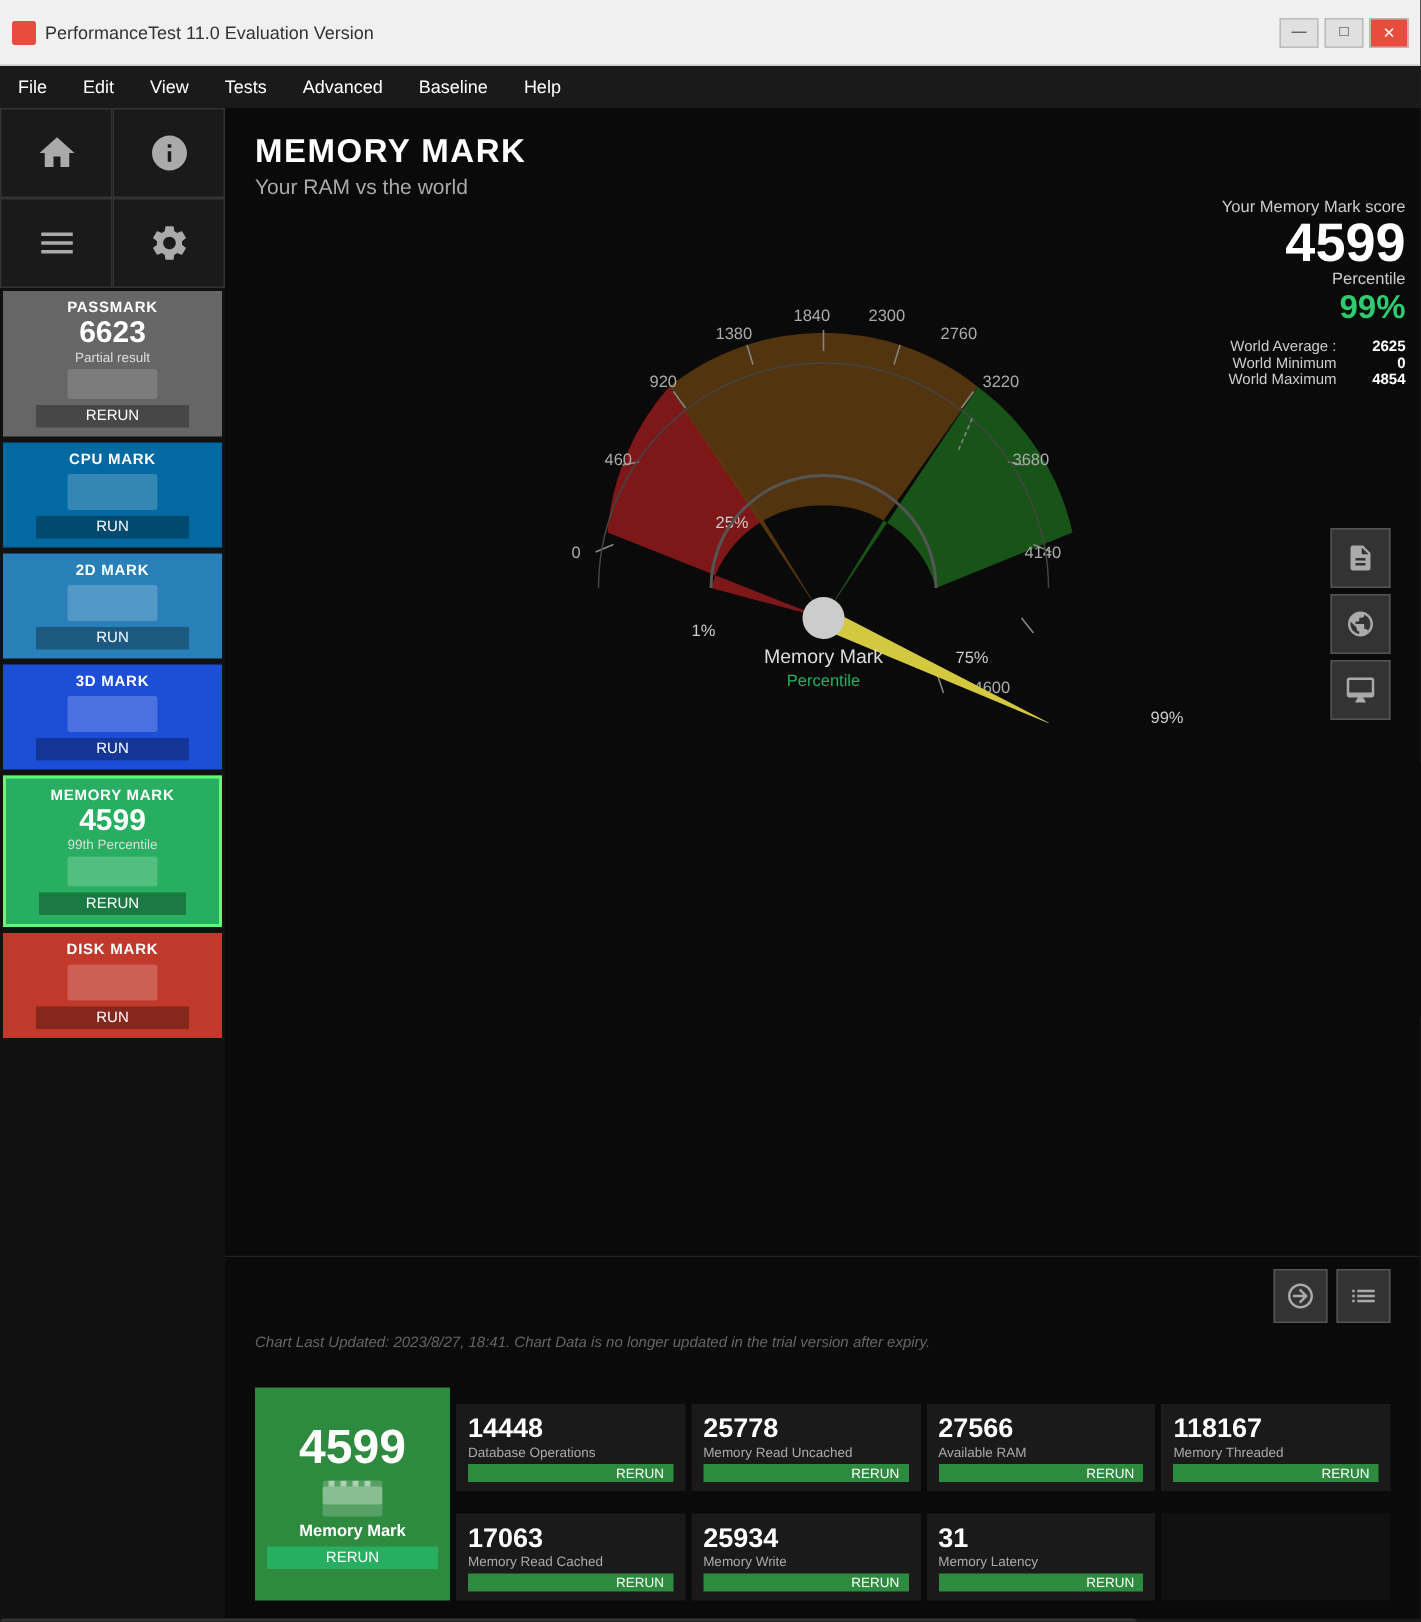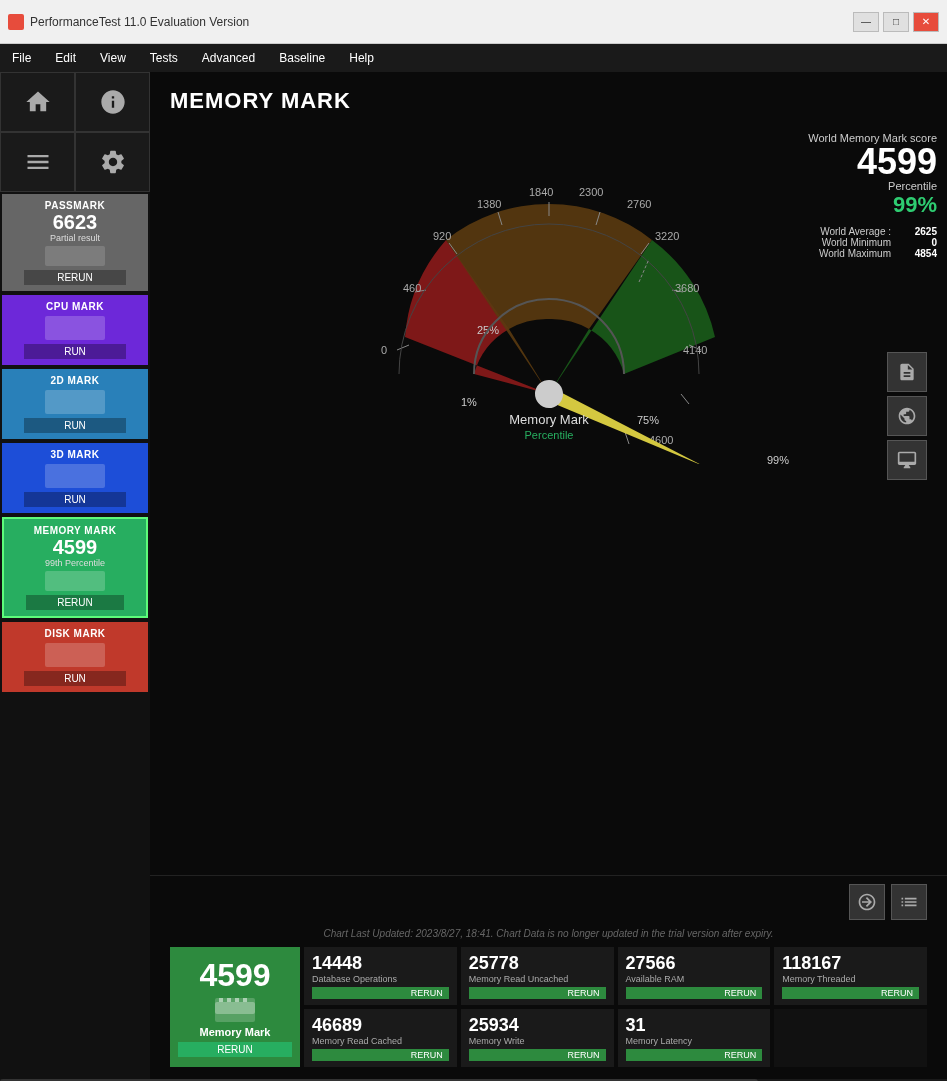--- a/index.html
+++ b/index.html
@@ -104,21 +104,21 @@
     .sidebar-top-btn svg { width: 28px; height: 28px; }
     .sidebar-item {
       background: #555;
       margin: 2px;
       padding: 6px 22px;
       cursor: pointer;
       text-align: center;
       position: relative;
     }
     .sidebar-item.passmark { background: #666; }
-    .sidebar-item.cpu { background: #6d28d9; }
+    .sidebar-item.cpu { background: #0369a1; }
     .sidebar-item.twod { background: #2980b9; }
     .sidebar-item.threed { background: #1d4ed8; }
     .sidebar-item.memory { background: #27ae60; }
     .sidebar-item.disk { background: #c0392b; }
     .sidebar-item-title {
       color: #fff;
       font-size: 10px;
       font-weight: bold;
       letter-spacing: 0.5px;
     }
@@ -246,22 +246,22 @@
     
     .bottom-area {
       background: #0a0a0a;
       padding: 8px 20px 12px;
       border-top: 1px solid #222;
     }
     .chart-note {
       color: #666;
       font-size: 10px;
       font-style: italic;
-      margin-bottom: 8px;
-      text-align: center;
+      margin-bottom: 24px;
+      text-align: left;
     }
     .bottom-icons-row {
       display: flex;
       justify-content: flex-end;
       gap: 6px;
       margin-bottom: 8px;
     }
     .bottom-icon-btn {
       width: 36px;
       height: 36px;
@@ -336,20 +336,21 @@
       color: #fff;
       font-size: 9px;
       padding: 1px 6px;
       cursor: pointer;
       text-align: right;
       margin-top: 2px;
     }
     .result-row {
       display: flex;
       gap: 4px;
+      margin-top: 11px;
     }
     
     .scrollbar-area {
       height: 14px;
       background: #1a1a1a;
     }
     
     @keyframes none {}
   </style>
 </head>
@@ -445,20 +446,21 @@
         <span class="sidebar-item-run">RUN</span>
       </div>
     </div>
 
     <div class="right-panel">
 
       <div style="flex:1;display:flex;flex-direction:column;">
         <div style="display:flex;flex:1;">
           <div class="gauge-section">
             <div class="page-title">MEMORY MARK</div>
+            <div class="page-subtitle">Your RAM vs the world</div>
 
             <div class="gauge-container">
               <svg class="gauge-svg" viewBox="0 0 480 320" xmlns="http://www.w3.org/2000/svg">
 
                 <path d="M 240 260 L 240 260" fill="none"></path>
 
                 <path d="M 240 260 L 96 203 A 165 165 0 0 1 137 106 L 200 195 A 75 75 0 0 0 165 240 Z" fill="#8b1a1a" opacity="0.9"></path>
 
                 <path d="M 240 260 L 137 106 A 165 165 0 0 1 343 106 L 280 195 A 75 75 0 0 0 240 185 A 75 75 0 0 0 200 195 Z" fill="#5a3a10" opacity="0.9"></path>
 
@@ -520,21 +522,21 @@
                   <polygon points="240,90 233,260 247,260" fill="#d4c840"></polygon>
                   <circle cx="240" cy="260" r="14" fill="#ccc"></circle>
                 </g>
 
                 <text x="240" y="290" text-anchor="middle" fill="#ddd" font-size="13" font-family="Arial">Memory Mark</text>
                 <text x="240" y="305" text-anchor="middle" fill="#27ae60" font-size="11" font-family="Arial">Percentile</text>
               </svg>
             </div>
 
             <div class="score-panel">
-              <div class="score-label">World Memory Mark score</div>
+              <div class="score-label">Your Memory Mark score</div>
               <div class="score-value">4599</div>
               <div class="percentile-label">Percentile</div>
               <div class="percentile-value">99%</div>
               <div class="world-stats">
                 <div class="world-stat-row">
                   <span>World Average :</span>
                   <span>2625</span>
                 </div>
                 <div class="world-stat-row">
                   <span>World Minimum</span>
@@ -620,21 +622,21 @@
                 </div>
                 <div class="result-cell" style="flex:1;">
                   <div class="result-cell-score">118167</div>
                   <div class="result-cell-label">Memory Threaded</div>
                   <div class="result-cell-rerun">RERUN</div>
                 </div>
               </div>
 
               <div class="result-row">
                 <div class="result-cell" style="flex:1;">
-                  <div class="result-cell-score">46689</div>
+                  <div class="result-cell-score">17063</div>
                   <div class="result-cell-label">Memory Read Cached</div>
                   <div class="result-cell-rerun">RERUN</div>
                 </div>
                 <div class="result-cell" style="flex:1;">
                   <div class="result-cell-score">25934</div>
                   <div class="result-cell-label">Memory Write</div>
                   <div class="result-cell-rerun">RERUN</div>
                 </div>
                 <div class="result-cell" style="flex:1;">
                   <div class="result-cell-score">31</div>

